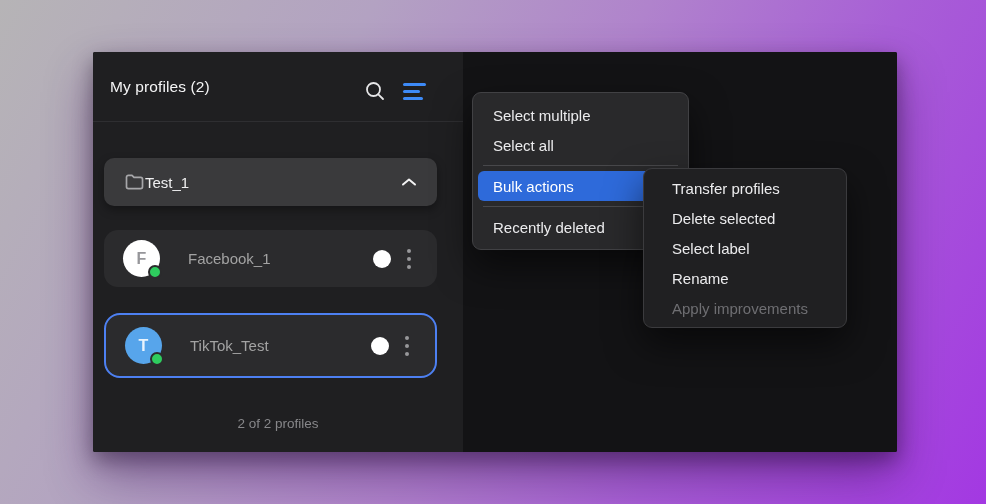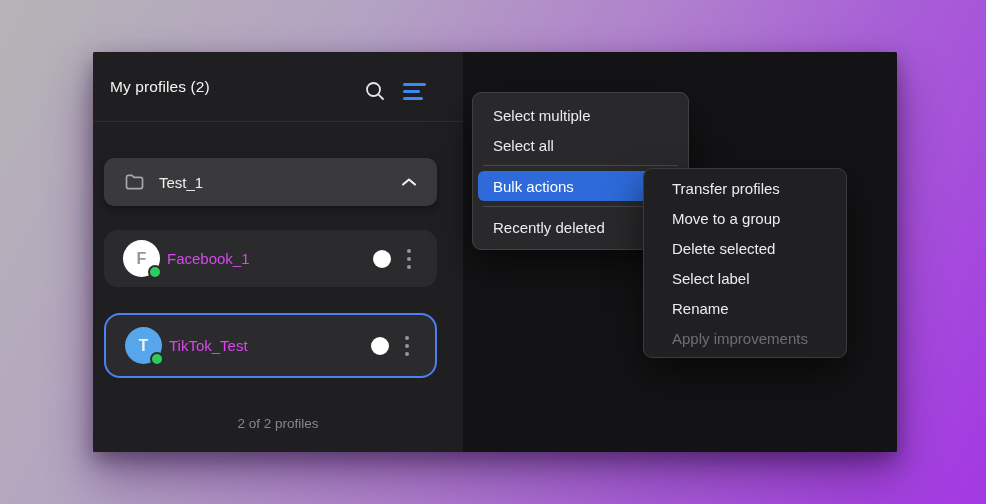--- a/index.html
+++ b/index.html
@@ -55,21 +55,21 @@
   .menu-btn .b3 { width: 20px; }
 
   
   .group-row {
     position: absolute; left: 11px; top: 106px; width: 333px; height: 48px;
     background: #3a3a3c; border-radius: 10px;
     box-shadow: 0 4px 10px rgba(0,0,0,0.35);
     display: flex; align-items: center; cursor: pointer;
   }
   .group-row .gicon { margin-left: 20px; display: flex; }
-  .group-row .glabel { margin-left: 14px; font-size: 15px; color: #f0f0f1; }
+  .group-row .glabel { font-size: 15px; color: #f0f0f1; }
   .group-row .gchev { margin-left: auto; margin-right: 20px; display: flex; }
 
   
   .card {
     position: absolute; left: 11px; width: 333px;
     background: #2b2b2d; border-radius: 14px;
     display: flex; align-items: center; cursor: pointer;
   }
   .card.fb-card { top: 178px; height: 57px; }
   .card.tt-card { top: 261px; height: 65px; border: 2px solid #4d80f2; border-radius: 16px; }
@@ -80,21 +80,21 @@
     display: flex; align-items: center; justify-content: center;
     font-weight: 600; font-size: 16px;
   }
   .avatar.fb { background: #ffffff; color: #96969a; }
   .avatar.tt { background: #57a5eb; color: #eaf4fd; }
   .status-dot {
     position: absolute; right: -2px; bottom: -2px;
     width: 14px; height: 14px; border-radius: 50%;
     background: #2ecc5e; border: 2.5px solid #2b2b2d;
   }
-  .card-label { margin-left: 7px; font-size: 15px; color: #d946ef; }
+  .card-label { margin-left: 28px; font-size: 15px; color: #a3a3a3; }
   .card-controls { margin-left: auto; margin-right: 24px; display: flex; align-items: center; gap: 14px; }
   .select-circle { width: 18px; height: 18px; border-radius: 50%; background: #ffffff; cursor: pointer; }
   .dots { display: flex; flex-direction: column; gap: 4px; padding: 2px; cursor: pointer; }
   .dots span { width: 4px; height: 4px; border-radius: 50%; background: #98989a; }
 
   .sb-footer {
     position: absolute; left: 0; bottom: 21px; width: 370px;
     text-align: center; font-size: 13.5px; color: #87878a;
   }
 
@@ -216,18 +216,17 @@
         <polyline points="2.5,2.5 7.5,7 2.5,11.5" stroke="#ffffff" stroke-width="2.2" stroke-linecap="round" stroke-linejoin="round"></polyline>
       </svg>
     </span>
   </div>
   <div class="menu-sep"></div>
   <div class="menu-item">Recently deleted</div>
 </div>
 
 <div class="submenu">
   <div class="menu-item">Transfer profiles</div>
-  <div class="menu-item">Move to a group</div>
   <div class="menu-item">Delete selected</div>
   <div class="menu-item">Select label</div>
   <div class="menu-item">Rename</div>
   <div class="menu-item disabled">Apply improvements</div>
 </div>
 
 </body></html>

